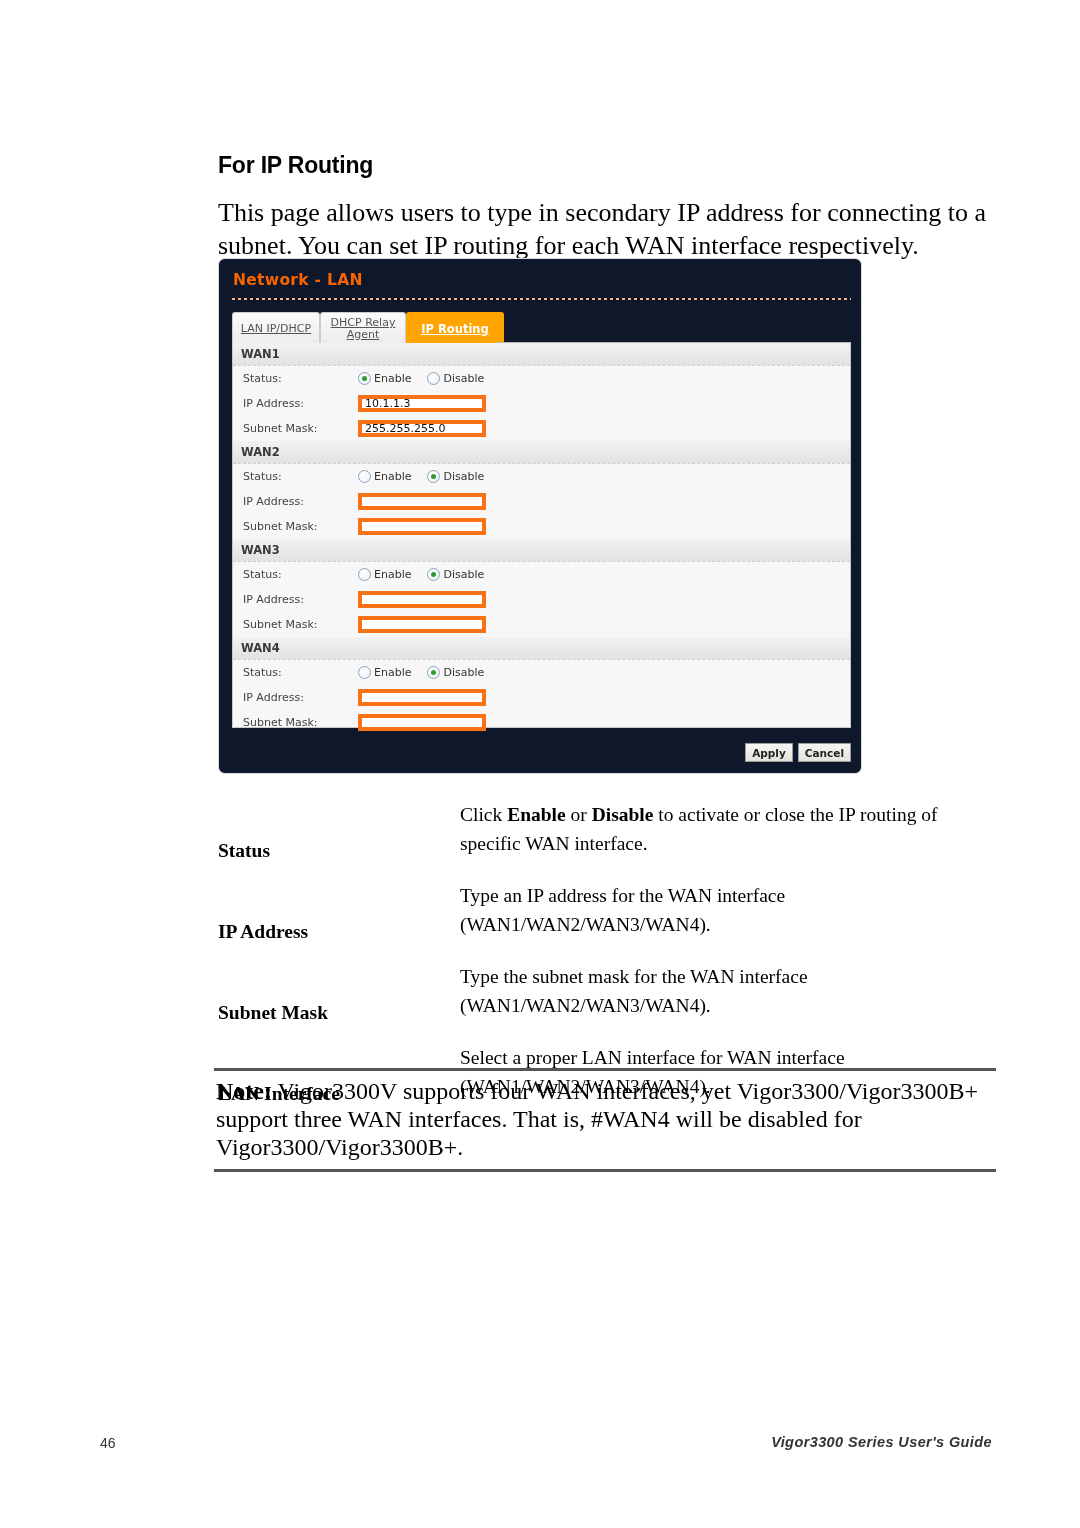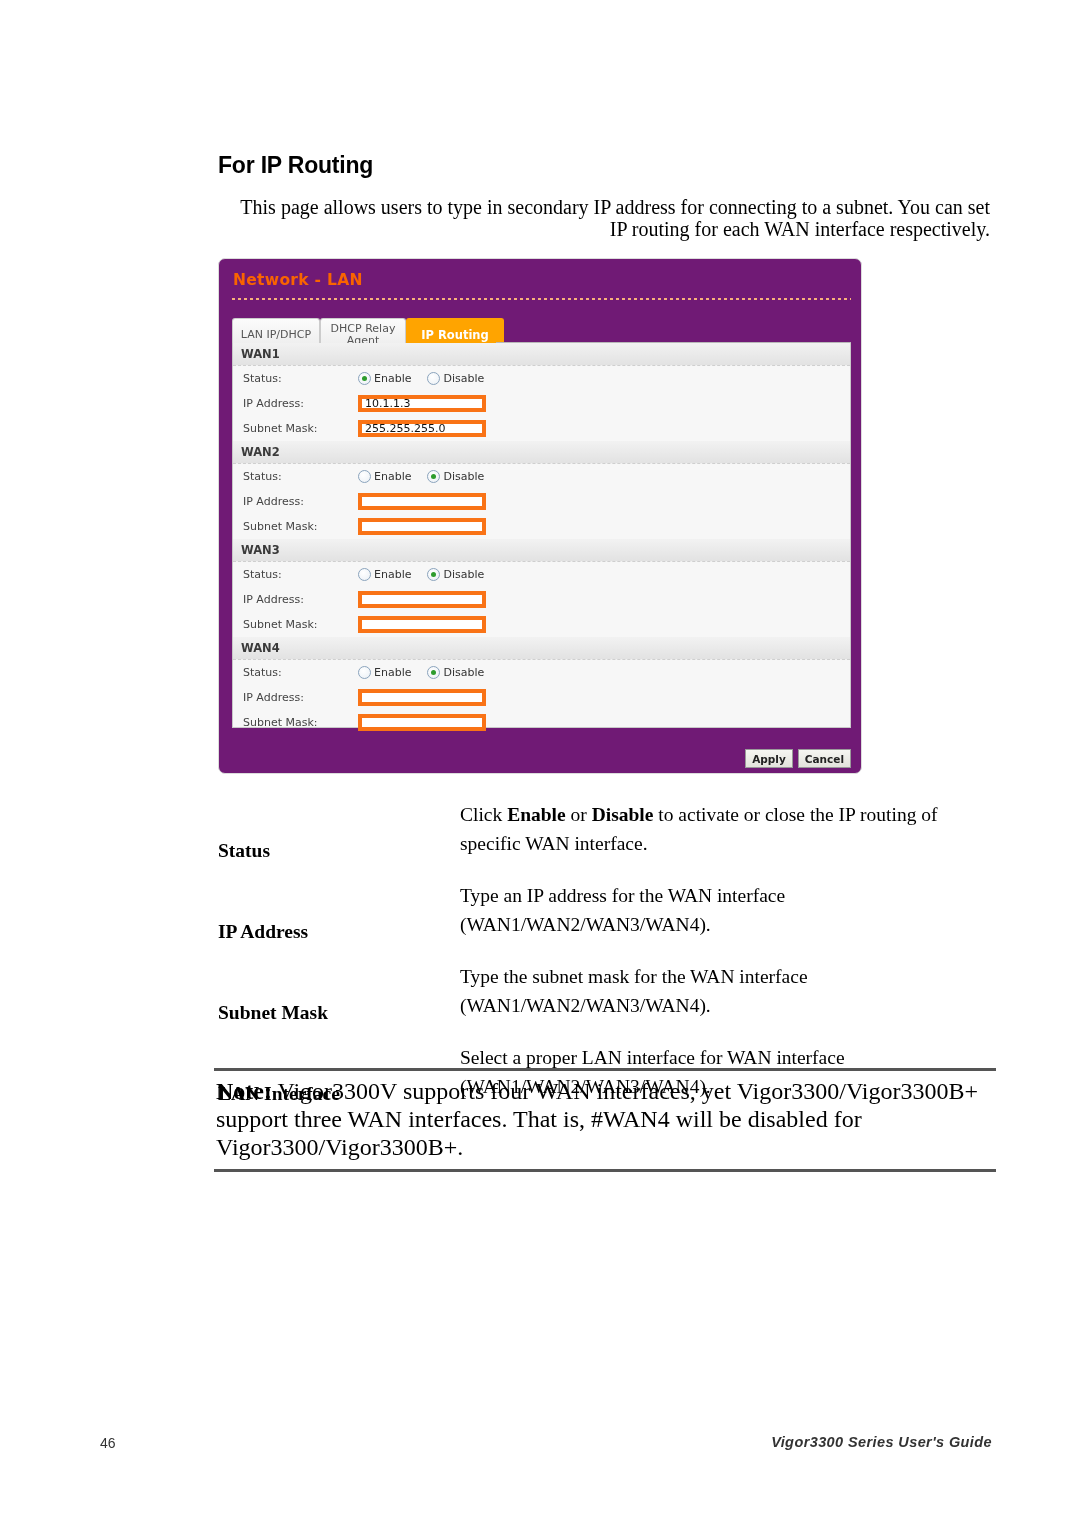--- a/index.html
+++ b/index.html
@@ -25,33 +25,33 @@
     font-weight: bold;
     font-size: 23px;
     letter-spacing: -0.2px;
     color: #000;
   }
   .intro {
     position: absolute;
     left: 218px;
     top: 196px;
     width: 772px;
-    font-size: 20px;
-    line-height: 22px;
-    text-align: right;
+    font-size: 26px;
+    line-height: 33px;
+    text-align: left;
   }
 
   
   .shot {
     position: absolute;
     left: 218px;
     top: 258px;
     width: 644px;
     height: 516px;
-    background: #701a75;
+    background: #0f172a;
     border: 1px solid #dcdcdc;
     border-radius: 7px;
     box-sizing: border-box;
     font-family: "DejaVu Sans", "Liberation Sans", sans-serif;
     color: #333;
     overflow: hidden;
   }
   .shot-title {
     position: absolute;
     left: 14px;
@@ -73,35 +73,36 @@
   
   .tabs {
     position: absolute;
     left: 13px;
     top: 51px;
     right: 10px;
     height: 33px;
   }
   .tab {
     position: absolute;
-    top: 8px;
+    top: 2px;
     height: 33px;
     box-sizing: border-box;
     border: 1px solid #cccccc;
     border-bottom: none;
     background: linear-gradient(to bottom, #fbfbfb 0%, #ebebeb 100%);
     color: #555;
     font-size: 11px;
     text-align: center;
     display: flex;
     align-items: center;
     justify-content: center;
     line-height: 12px;
     border-radius: 3px 3px 0 0;
     padding: 0 5px;
+    text-decoration: underline;
   }
   .tab.t1 { left: 0px;   width: 88px; }
   .tab.t2 { left: 88px;  width: 86px; }
   .tab.t3 {
     left: 174px; width: 98px;
     background: #FFA400;
     border-color: #FFA400;
     color: #ffffff;
     font-weight: bold;
     font-size: 11.5px;
@@ -183,21 +184,21 @@
     font-size: 11px;
     color: #111;
     padding: 0 3px;
     line-height: 15px;
   }
 
   
   .btn-bar {
     position: absolute;
     right: 10px;
-    bottom: 5px;
+    bottom: 11px;
     display: flex;
     gap: 5px;
   }
   .btn {
     min-width: 44px;
     height: 19px;
     box-sizing: border-box;
     border: 1px solid #9a9a9a;
     background: linear-gradient(to bottom, #f6f6f2 0%, #e3e3dc 100%);
     font-family: "DejaVu Sans", "Liberation Sans", sans-serif;

